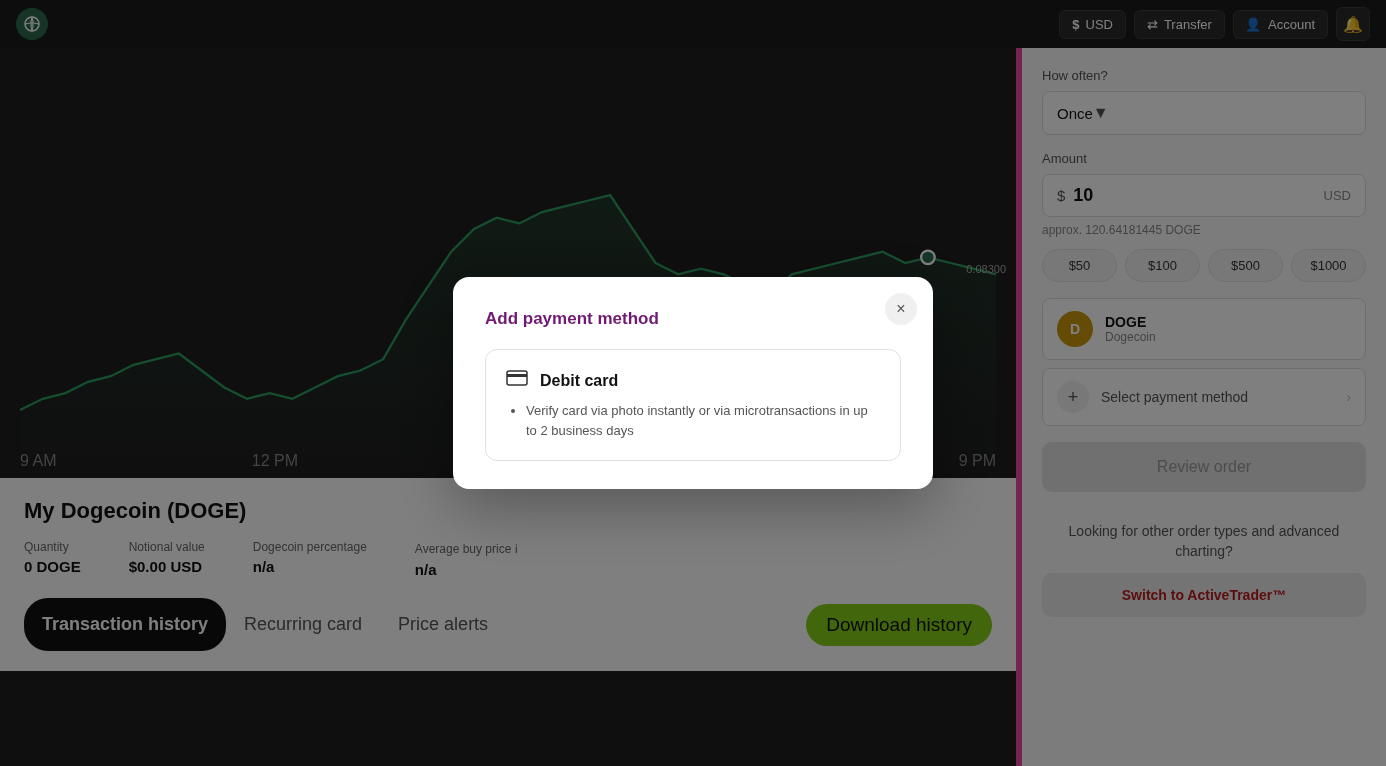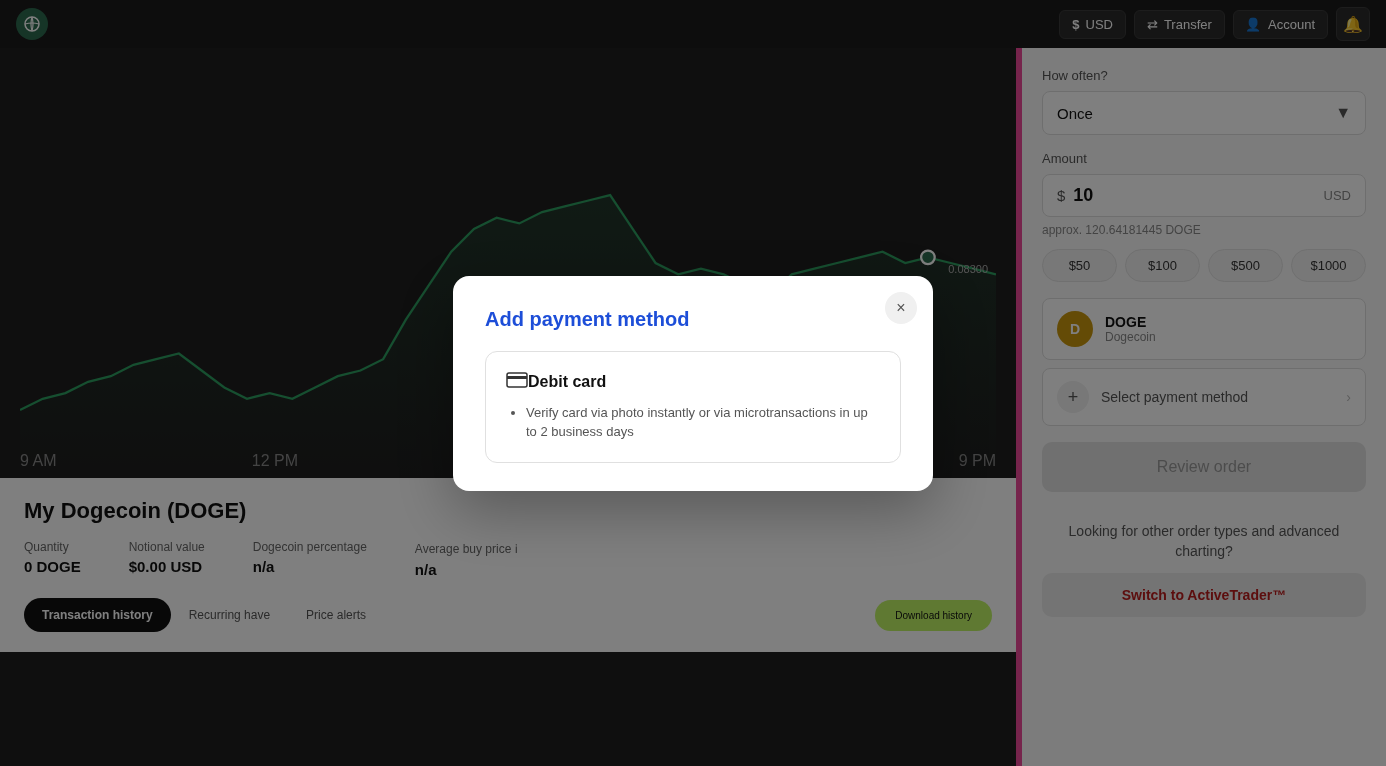--- a/index.html
+++ b/index.html
@@ -41,49 +41,49 @@
 
     
     .chart-area { width: 100%; height: 430px; position: relative; padding: 0 20px; }
     .chart-svg { width: 100%; height: 100%; }
     .chart-x-labels {
       display: flex; justify-content: space-between; padding: 0 20px;
       position: absolute; bottom: 8px; left: 0; right: 0;
     }
     .chart-x-label { color: #888; font-size: 16px; }
     .chart-price-label {
-      position: absolute; right: 28px; top: 50%; color: #aaa; font-size: 11px;
+      position: absolute; right: 10px; top: 50%; color: #aaa; font-size: 11px;
     }
 
     
     .portfolio-section { background: #fff; padding: 20px 24px; }
     .portfolio-title { font-size: 22px; font-weight: 700; color: #111; margin-bottom: 16px; }
     .portfolio-stats { display: flex; gap: 48px; margin-bottom: 20px; }
     .stat-label { font-size: 12px; color: #666; margin-bottom: 4px; }
     .stat-value { font-size: 15px; font-weight: 600; color: #111; }
     .portfolio-tabs { display: flex; gap: 0; align-items: center; margin-bottom: 0; }
     .portfolio-tab {
-      padding: 10px 18px; font-size: 12px; color: #555; cursor: pointer; border-radius: 24px;
+      padding: 16px 18px; font-size: 18px; color: #555; cursor: pointer; border-radius: 24px;
       background: transparent; border: none;
     }
     .portfolio-tab.active { background: #111; color: #fff; font-weight: 600; }
     .download-btn {
-      margin-left: auto; padding: 10px 20px; background: #bef264; border: none; border-radius: 24px;
-      font-size: 10px; color: #111; cursor: pointer; font-weight: 500;
+      margin-left: auto; padding: 10px 20px; background: #84cc16; border: none; border-radius: 24px;
+      font-size: 19px; color: #111; cursor: pointer; font-weight: 500;
     }
     .no-transactions { color: #999; font-size: 14px; text-align: center; padding: 20px 0; }
 
     
     .right-panel {
       width: 370px; background: #f9f9f9; border-left: 6px solid #ec4899;
       overflow-y: auto; padding: 20px 20px; flex-shrink: 0;
     }
     .panel-label { font-size: 13px; color: #555; margin-bottom: 8px; font-weight: 500; }
     .select-dropdown {
-      display: flex; align-items: center; justify-content: space-between;
+      display: flex; align-items: center; 
       border: 1px solid #ddd; border-radius: 8px; padding: 12px 14px; background: #fff;
       margin-bottom: 16px; cursor: pointer;
     }
     .select-dropdown-text { font-size: 15px; color: #111; }
     .amount-section { margin-bottom: 8px; }
     .amount-input-row {
       display: flex; align-items: center; border: 1px solid #ddd; border-radius: 8px;
       padding: 10px 14px; background: #fff; gap: 8px; margin-bottom: 6px;
     }
     .amount-dollar { color: #555; font-size: 15px; }
@@ -133,26 +133,26 @@
     }
     .modal {
       background: #fff; border-radius: 16px; padding: 32px 32px 28px;
       width: 480px; max-width: 90vw; position: relative; box-shadow: 0 20px 60px rgba(0,0,0,0.3);
     }
     .modal-close {
       position: absolute; top: 16px; right: 16px; width: 32px; height: 32px;
       background: #f0f0f0; border: none; border-radius: 50%; cursor: pointer;
       display: flex; align-items: center; justify-content: center; font-size: 16px; color: #555;
     }
-    .modal-title { font-size: 20px; font-weight: 700; color: #1d4ed8; margin-bottom: 20px; }
+    .modal-title { font-size: 17px; font-weight: 700; color: #701a75; margin-bottom: 20px; }
     .payment-option-card {
       border: 1px solid #e0e0e0; border-radius: 12px; padding: 20px 20px 20px 20px;
       cursor: pointer; background: #fff;
     }
-    .payment-option-header { display: flex; align-items: center; gap: 0; margin-bottom: 10px; }
+    .payment-option-header { display: flex; align-items: center; gap: 12px; margin-bottom: 10px; }
     .debit-icon { font-size: 18px; color: #333; }
     .debit-label { font-size: 16px; font-weight: 600; color: #111; }
     .payment-option-bullets { padding-left: 20px; margin-top: 8px; }
     .payment-option-bullets li { font-size: 13px; color: #555; line-height: 1.5; }
 
     
     .chart-dot {
       fill: #2d6a4f; stroke: #fff; stroke-width: 2;
     }
   </style>
@@ -233,21 +233,21 @@
           <div class="stat-label">Dogecoin percentage</div>
           <div class="stat-value">n/a</div>
         </div>
         <div>
           <div class="stat-label">Average buy price ℹ</div>
           <div class="stat-value">n/a</div>
         </div>
       </div>
       <div class="portfolio-tabs">
         <button class="portfolio-tab active">Transaction history</button>
-        <button class="portfolio-tab">Recurring have</button>
+        <button class="portfolio-tab">Recurring card</button>
         <button class="portfolio-tab">Price alerts</button>
         <button class="download-btn">Download history</button>
       </div>
     </div>
   </div>
 
   <div class="right-panel">
     <div class="panel-label">How often?</div>
     <div class="select-dropdown">
       <span class="select-dropdown-text">Once</span>

